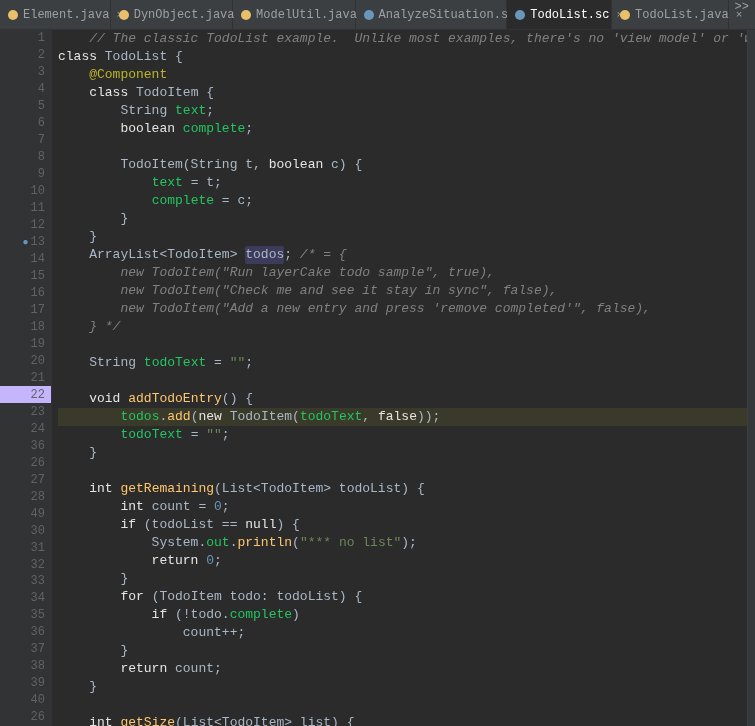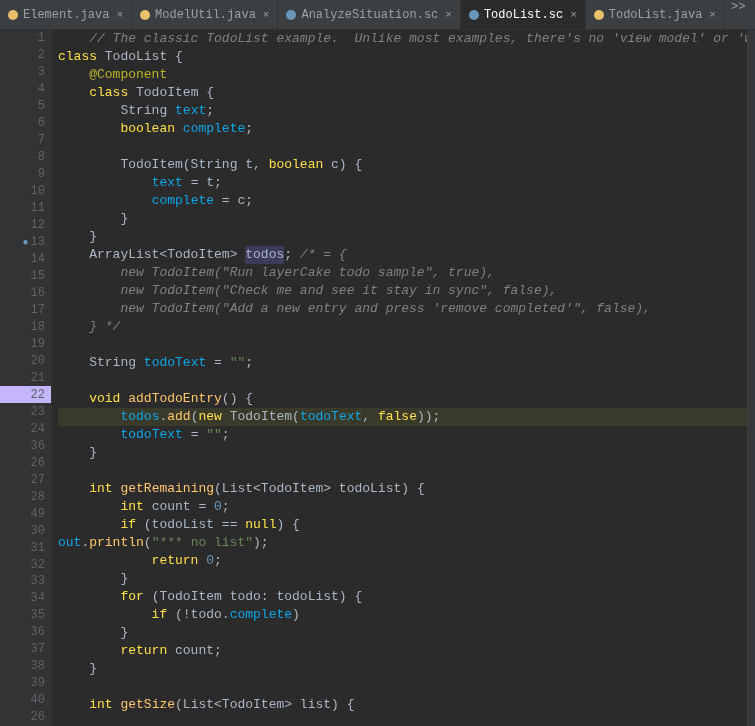--- a/index.html
+++ b/index.html
@@ -109,26 +109,26 @@
       height: 18px;
       white-space: pre;
       font-size: 13px;
       line-height: 18px;
     }
     .code-line.highlighted {
       background: #3a3a2a;
     }
 
     
-    .kw { color: #fde047; }
+    .kw { color: #e5e5e5; }
     .string { color: #6a8759; }
     .comment { color: #808080; font-style: italic; }
     .number { color: #6897bb; }
     .method { color: #ffc66d; }
-    .field { color: #0ea5e9; text-align: right; }
+    .field { color: #22c55e; text-align: right; }
     .annotation { color: #bbb529; }
     .highlight-word { background: #3d3b5c; border-radius: 2px; }
     .plain { color: #a9b7c6; }
 
     
     .code-content::-webkit-scrollbar { width: 8px; height: 8px; }
     .code-content::-webkit-scrollbar-track { background: #3c3f41; }
     .code-content::-webkit-scrollbar-thumb { background: #606366; border-radius: 4px; }
 
     
@@ -148,20 +148,25 @@
       opacity: 0.5;
     }
   </style>
 </head>
 <body>
 
 <div class="tab-bar">
   <div class="tab">
     <span class="tab-icon" style="background:#e8bf6a;"></span>
     <span>Element.java</span>
+    <span class="tab-close">×</span>
+  </div>
+  <div class="tab">
+    <span class="tab-icon" style="background:#e8bf6a;"></span>
+    <span>DynObject.java</span>
     <span class="tab-close">×</span>
   </div>
   <div class="tab">
     <span class="tab-icon" style="background:#e8bf6a;"></span>
     <span>ModelUtil.java</span>
     <span class="tab-close">×</span>
   </div>
   <div class="tab">
     <span class="tab-icon" style="background:#6897bb;"></span>
     <span>AnalyzeSituation.sc</span>
@@ -331,25 +336,26 @@
       <div class="code-line"><span class="plain">    String </span><span class="field">todoText</span><span class="plain"> = </span><span class="string">""</span><span class="plain">;</span></div>
       <div class="code-line"></div>
       <div class="code-line"><span class="kw">    void</span><span class="plain"> </span><span class="method">addTodoEntry</span><span class="plain">() {</span></div>
       <div class="code-line highlighted"><span class="plain">        </span><span class="field">todos</span><span class="plain">.</span><span class="method">add</span><span class="plain">(</span><span class="kw">new</span><span class="plain"> TodoItem(</span><span class="field">todoText</span><span class="plain">, </span><span class="kw">false</span><span class="plain">));</span></div>
       <div class="code-line"><span class="plain">        </span><span class="field">todoText</span><span class="plain"> = </span><span class="string">""</span><span class="plain">;</span></div>
       <div class="code-line"><span class="plain">    }</span></div>
       <div class="code-line"></div>
       <div class="code-line"><span class="kw">    int</span><span class="plain"> </span><span class="method">getRemaining</span><span class="plain">(List&lt;TodoItem&gt; todoList) {</span></div>
       <div class="code-line"><span class="kw">        int</span><span class="plain"> count = </span><span class="number">0</span><span class="plain">;</span></div>
       <div class="code-line"><span class="kw">        if</span><span class="plain"> (todoList == </span><span class="kw">null</span><span class="plain">) {</span></div>
-      <div class="code-line"><span class="field">out</span><span class="plain">.</span><span class="method">println</span><span class="plain">(</span><span class="string">"*** no list"</span><span class="plain">);</span></div>
+      <div class="code-line"><span class="plain">            System.</span><span class="field">out</span><span class="plain">.</span><span class="method">println</span><span class="plain">(</span><span class="string">"*** no list"</span><span class="plain">);</span></div>
       <div class="code-line"><span class="kw">            return</span><span class="plain"> </span><span class="number">0</span><span class="plain">;</span></div>
       <div class="code-line"><span class="plain">        }</span></div>
       <div class="code-line"><span class="kw">        for</span><span class="plain"> (TodoItem todo: todoList) {</span></div>
       <div class="code-line"><span class="kw">            if</span><span class="plain"> (!todo.</span><span class="field">complete</span><span class="plain">)</span></div>
+      <div class="code-line"><span class="plain">                count++;</span></div>
       <div class="code-line"><span class="plain">        }</span></div>
       <div class="code-line"><span class="kw">        return</span><span class="plain"> count;</span></div>
       <div class="code-line"><span class="plain">    }</span></div>
       <div class="code-line"></div>
       <div class="code-line"><span class="kw">    int</span><span class="plain"> </span><span class="method">getSize</span><span class="plain">(List&lt;TodoItem&gt; list) {</span></div>
     </div>
   <div class="minimap">
     <div class="minimap-scroll"></div>
   </div>
 </div>

